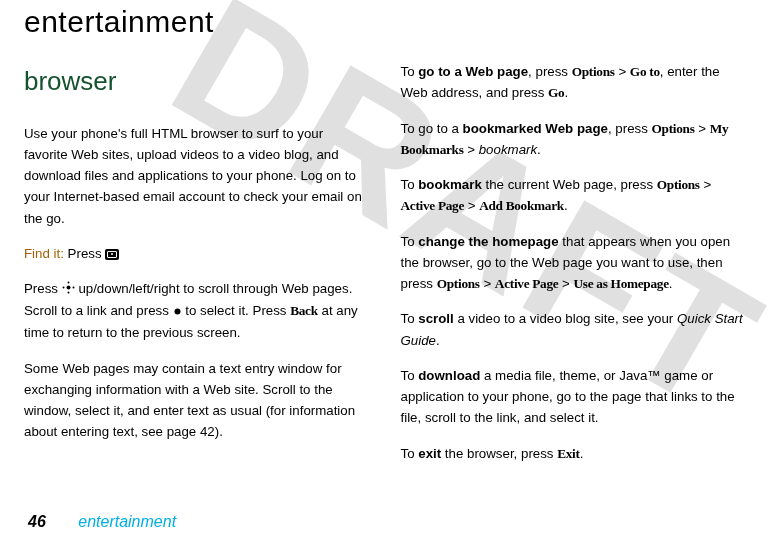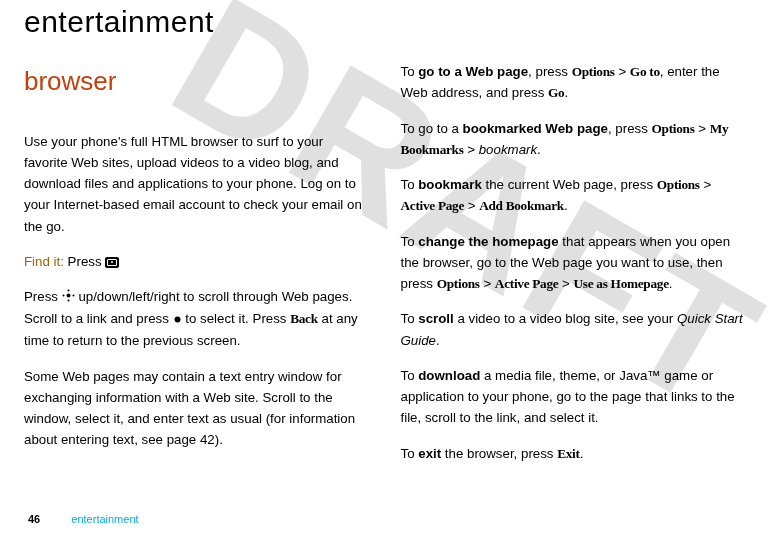--- a/index.html
+++ b/index.html
@@ -44,24 +44,24 @@
     display: flex;
     gap: 34px;
   }
   .col {
     flex: 1;
     font-size: 13.3px;
     line-height: 1.6;
   }
   .col p { margin: 0 0 14px 0; }
   h2.section {
-    color: #c2410c;
+    color: #14532d;
     font-size: 26px;
     font-weight: normal;
-    margin: 0 0 28px 0;
+    margin: 0 0 20px 0;
   }
   .findit {
     color: #a16207;
     font-weight: normal;
   }
   .ui-label {
     font-family: Liberation Serif, serif;
     font-weight: bold;
     font-stretch: condensed;
     letter-spacing: -0.3px;
@@ -92,22 +92,23 @@
     background: #fff;
     border-radius: 50%;
   }
   .nav-dot {
     display: inline-block;
     vertical-align: middle;
   }
   .footer {
     position: absolute;
     left: 28px;
-    bottom: 22px;
-    font-size: 11px;
+    bottom: 16px;
+    font-size: 16px;
+    font-style: italic;
   }
   .page-num { font-weight: bold; }
   .footer-section { color: #00aee6; margin-left: 28px; }
 </style>
 </head>
 <body>
 
 <div class="watermark">DRAFT</div>
 
 <div class="page">

